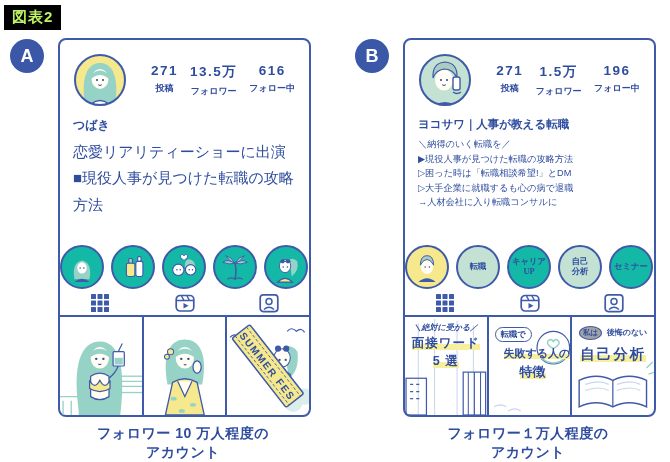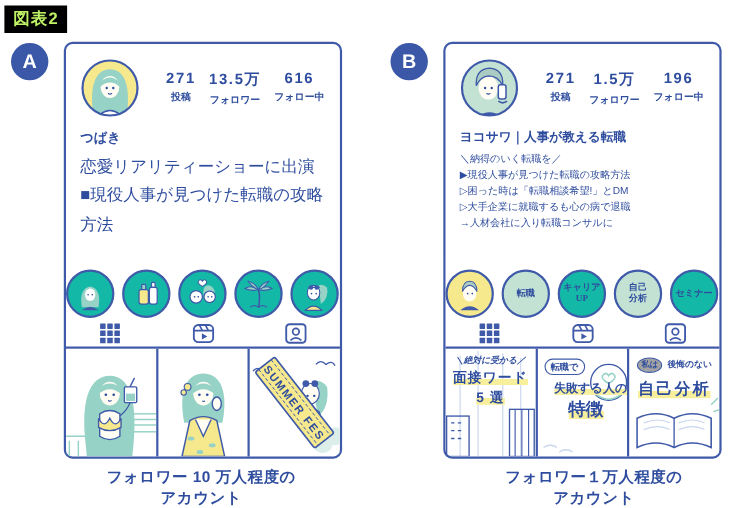--- a/index.html
+++ b/index.html
@@ -65,21 +65,21 @@
   .oval{
     display:inline-block;border:1.2px solid var(--outline,#3f5aa9);border-radius:50%;
     font-size:7.5px;font-weight:bold;padding:1px 3px;background:#a3a3a3;
   }
   .small-top{font-size:8px;font-weight:bold;}
   .caption{
     position:absolute;width:250px;text-align:center;top:424px;
     font-size:14px;font-weight:bold;line-height:1.35;letter-spacing:0.5px;
   }
   .caption-a{left:58px;}
-  .caption-b{left:415px;}
+  .caption-b{left:403px;}
   svg .ln{stroke:var(--outline,#3f5aa9);fill:none;}
 </style>
 </head>
 <body style="--outline: #3f5aa9; --ink: #2f4d9e; --badge: #3a57a8; --yellow: #f6e88d; --teal: #96d2c6; --mint: #c3e2d4; --marker: #f8ef9d; --label-bg: #000000;">
 
 <div class="fig-label">図表2</div>
 
 <div class="badge badge-a">A</div>
 <div class="badge badge-b">B</div>
 
@@ -384,21 +384,21 @@
         <circle cx="64" cy="30" r="16" fill="#fff" class="ln" stroke-width="1.2"></circle>
         <path d="M64 24 q2.5-4 5.5 0 q1.5 3-5.5 7 q-7-4-5.5-7 q3-4 5.5 0 Z" fill="#fff" stroke="#96d2c6" stroke-width="1.4"></path>
         <path d="M52 40 Q64 50 76 40" stroke="#96d2c6" stroke-width="1.4" fill="none"></path>
         <path d="M6 88 q6-4 12 0 M20 92 q6-4 12 0" stroke="#c9d6ee" stroke-width="1.2" fill="none"></path>
       </svg>
       <div class="thumb-text" style="text-align:left;padding:6px 0 0 6px;">
         <span class="bubble">転職で</span>
         <div style="font-size:11px;font-weight:bold;margin-top:4px;text-align:right;">
           <span class="hl-marker">失敗する人の</span>
         </div>
-        <div style="font-size:16px;font-weight:bold;margin-top:2px;text-align:center;">
+        <div style="font-size:13px;font-weight:bold;margin-top:2px;text-align:center;">
           <span class="hl-marker">特徴</span>
         </div>
       </div>
     </div>
     <div class="thumb">
       <svg class="scene" viewBox="0 0 82 96" preserveAspectRatio="xMidYMid slice">
         <path d="M8 62 Q25 54 41 62 Q57 54 74 62 L74 88 Q57 80 41 88 Q25 80 8 88 Z" fill="#fff" class="ln" stroke-width="1.4"></path>
         <path d="M41 62 V88" class="ln" stroke-width="1.2"></path>
         <path d="M14 66 q13-5 23 0 M14 72 q13-5 23 0 M45 66 q13-5 23 0 M45 72 q13-5 23 0" stroke="#c9d6ee" stroke-width="1.1" fill="none"></path>
         <path d="M74 50 L80 44 M76 56 L82 54" stroke="#96d2c6" stroke-width="1.3"></path>

